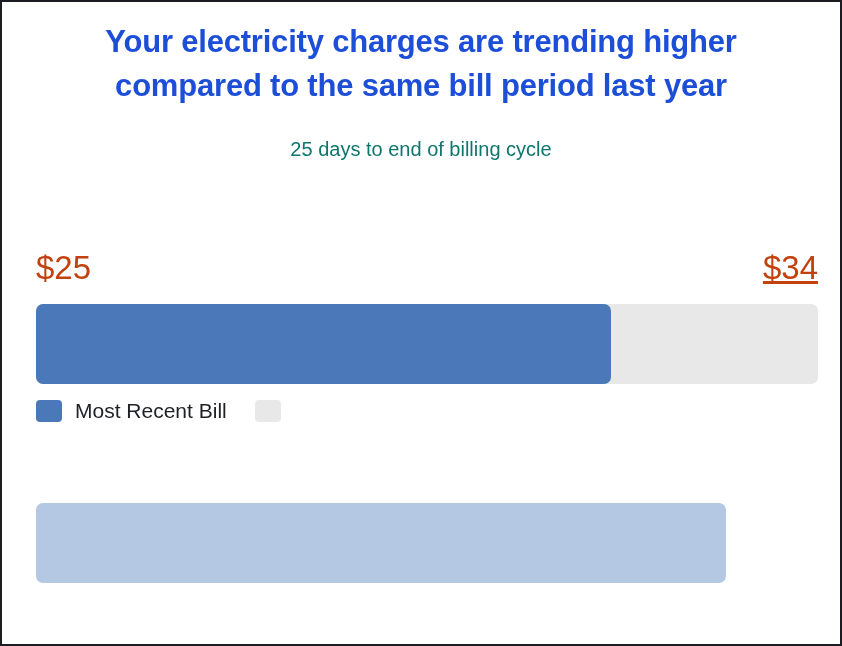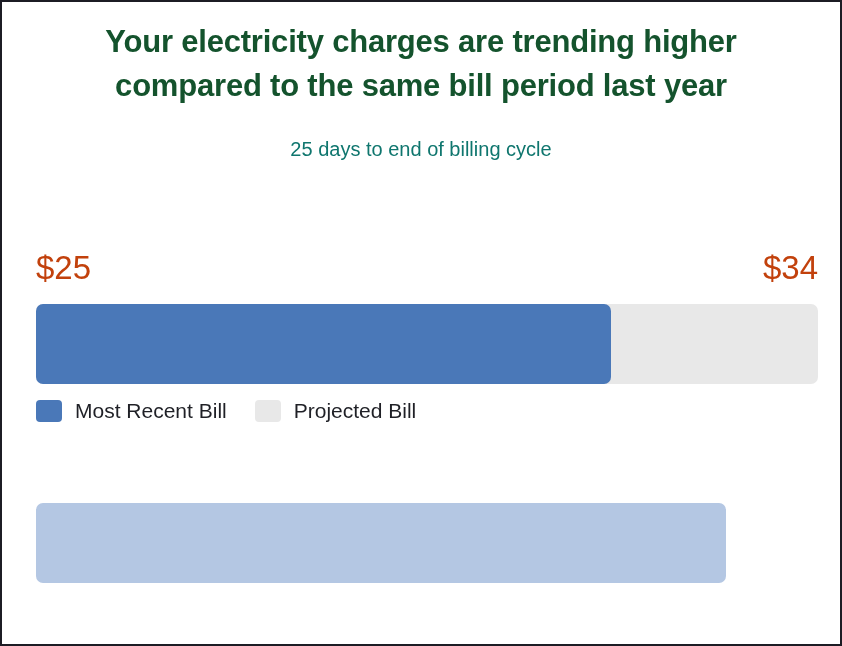--- a/index.html
+++ b/index.html
@@ -65,21 +65,21 @@
   .value-label {
     position: absolute;
     bottom: 0;
     font-size: 33px;
     line-height: 36px;
     font-weight: normal;
     color: #c2410c;
     white-space: nowrap;
   }
   .value-label.left  { left: 0; }
-  .value-label.right { right: 0; }
+  .value-label.right { right: 0; text-decoration: underline; }
 
   
   #row-current-values { top: 244px; }
 
   #bar-current-track {
     position: absolute;
     left: 0;
     top: 302px;
     width: 782px;
     height: 80px;
@@ -144,21 +144,21 @@
     color: #1f2026;
     white-space: nowrap;
   }
 </style>
 </head>
 <body>
 
 <div id="card" style="border-color: rgb(28, 28, 36);">
 
   <div id="header">
-    <h1 id="title" style="color: #14532d;">Your electricity charges are trending higher compared to the same bill period last year</h1>
+    <h1 id="title" style="color: #1d4ed8;">Your electricity charges are trending higher compared to the same bill period last year</h1>
     <p id="subtitle">25 days to end of billing cycle</p>
   </div>
 
   <div id="plot">
 
     <div class="value-row" id="row-current-values">
       <span class="value-label left">$25</span>
       <span class="value-label right">$34</span>
     </div>
 
@@ -166,21 +166,20 @@
       <div id="bar-current-fill" style="background: rgb(74, 120, 184); width: 575px;"></div>
     </div>
 
     <div class="legend" id="legend-current">
       <div class="legend-item">
         <span class="legend-swatch" style="background: rgb(74, 120, 184);"></span>
         <span class="legend-label">Most Recent Bill</span>
       </div>
       <div class="legend-item">
         <span class="legend-swatch" style="background: rgb(232, 232, 232);"></span>
-        <span class="legend-label">Projected Bill</span>
       </div>
     </div>
 
 
     <div id="bar-lastyear-track">
       <div id="bar-lastyear-fill" style="background: rgb(180, 199, 227); width: 690px;"></div>
     </div>
 
 
   </div>

